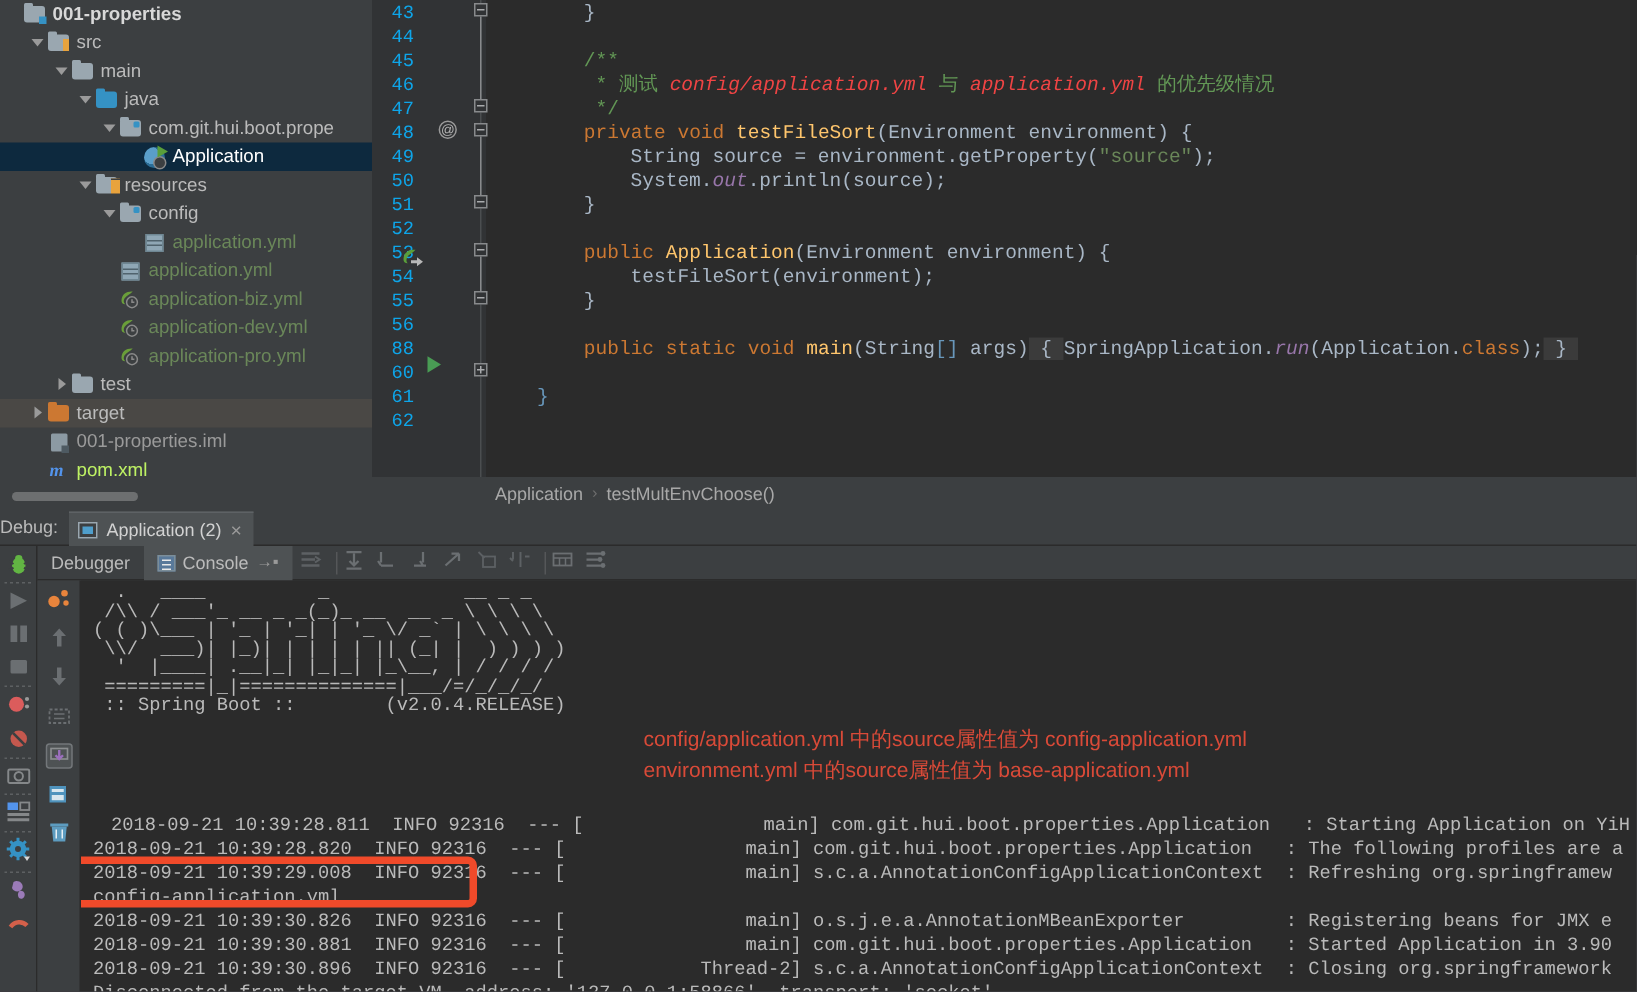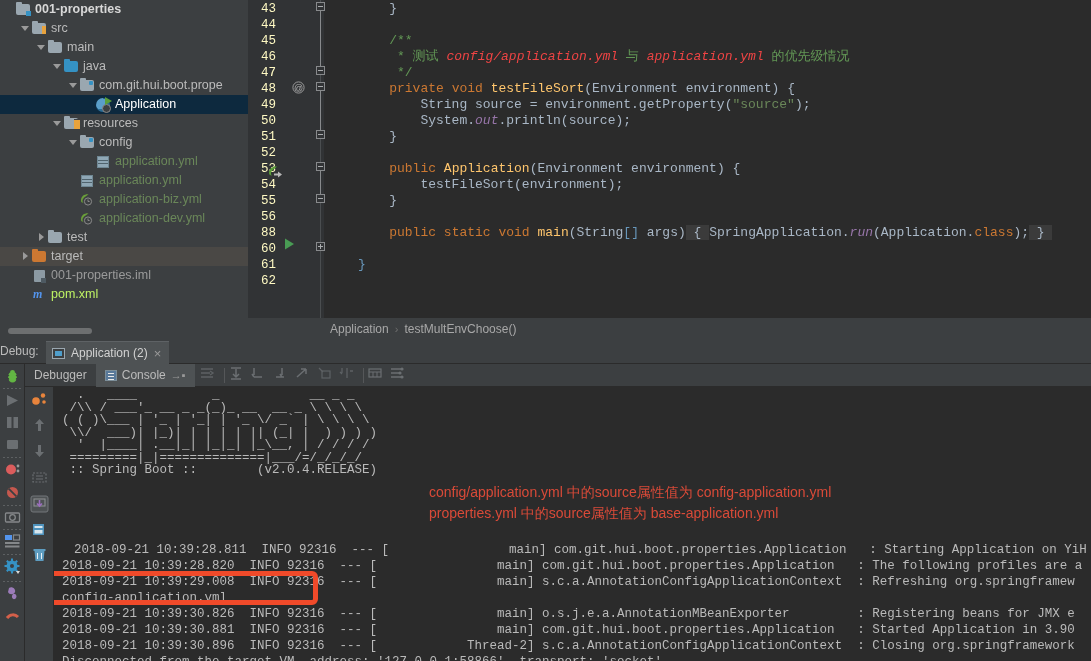--- a/index.html
+++ b/index.html
@@ -84,21 +84,21 @@
   .tree-scroll-track { position:absolute; left:0; bottom:3px; width:248px; height:6px; }
 
   
   #editor-pane {
     position: absolute; left: 248px; top: 0; width: 843px; height: 318px;
     background: #2b2b2b;
   }
   #gutter {
     position: absolute; left: 0; top: 0; width: 76px; height: 318px; background: #313335;
   }
-  .ln { position:absolute; right: 48px; font: 12.5px/16px "Liberation Mono", monospace; color:#fef9c3; text-align:right; }
+  .ln { position:absolute; right: 48px; font: 12.5px/16px "Liberation Mono", monospace; color:#0ea5e9; text-align:right; }
   .gut-ico { position: absolute; }
   .fold-line { position:absolute; left:72px; top:0; width:1px; height:318px; background:#4b4e50; }
   .fold-box { position:absolute; left:68px; width:9px; height:9px; border:1px solid #888a8c; background:#313335; }
   .fold-box::after{ content:""; position:absolute; left:1px; top:3px; width:5px; height:1px; background:#a9abad;}
   .fold-box.plus::before{ content:""; position:absolute; left:3px; top:1px; width:1px; height:5px; background:#a9abad;}
   .fold-tail { position:absolute; left:72px; width:1px; background:#888a8c; }
 
   #code {
     position: absolute; left: 76px; top: 0; right: 0; height: 318px;
     font: 13px/16px "Liberation Mono", monospace; color: #a9b7c6;
@@ -289,20 +289,32 @@
           <span style="width: 64px; flex: 0 0 64px;"></span>
           <span class="arrow"></span>
           <span class="ico">
             <span class="ic-spring"><svg width="14" height="13" viewBox="0 0 14 13">
                 <path d="M1 7.5 C1 3 4.5 1 8.5 1.3 C6.5 3.5 4.5 3.8 3 6 C2.3 7.2 2.2 9 3.6 9.8 C1.6 9.8 1 8.8 1 7.5 Z" fill="#6a9e3a"></path>
                 <circle cx="8" cy="8.5" r="3.6" fill="none" stroke="#8a8a8a" stroke-width="1"></circle>
                 <path d="M8 6.5 v2 h1.6" stroke="#8a8a8a" stroke-width="1" fill="none"></path>
               </svg></span>
           </span>
           <span class="lbl green">application-dev.yml</span>
+        </div>
+        <div class="tree-row">
+          <span style="width: 64px; flex: 0 0 64px;"></span>
+          <span class="arrow"></span>
+          <span class="ico">
+            <span class="ic-spring"><svg width="14" height="13" viewBox="0 0 14 13">
+                <path d="M1 7.5 C1 3 4.5 1 8.5 1.3 C6.5 3.5 4.5 3.8 3 6 C2.3 7.2 2.2 9 3.6 9.8 C1.6 9.8 1 8.8 1 7.5 Z" fill="#6a9e3a"></path>
+                <circle cx="8" cy="8.5" r="3.6" fill="none" stroke="#8a8a8a" stroke-width="1"></circle>
+                <path d="M8 6.5 v2 h1.6" stroke="#8a8a8a" stroke-width="1" fill="none"></path>
+              </svg></span>
+          </span>
+          <span class="lbl green">application-pro.yml</span>
         </div>
         <div class="tree-row">
           <span style="width: 32px; flex: 0 0 32px;"></span>
           <span class="arrow right"></span>
           <span class="ico">
             <span class="fld f-grey"></span>
           </span>
           <span class="lbl ">test</span>
         </div>
         <div class="tree-row target-hl">
@@ -604,21 +616,21 @@
           <div class="banner" style="top: 2px;">  .   ____          _            __ _ _</div>
           <div class="banner" style="top: 14.5px;"> /\\ / ___'_ __ _ _(_)_ __  __ _ \ \ \ \</div>
           <div class="banner" style="top: 27px;">( ( )\___ | '_ | '_| | '_ \/ _` | \ \ \ \</div>
           <div class="banner" style="top: 39.5px;"> \\/  ___)| |_)| | | | | || (_| |  ) ) ) )</div>
           <div class="banner" style="top: 52px;">  '  |____| .__|_| |_|_| |_\__, | / / / /</div>
           <div class="banner" style="top: 64.5px;"> =========|_|==============|___/=/_/_/_/</div>
           <div class="banner" style="top: 77px;"> :: Spring Boot ::        (v2.0.4.RELEASE)</div>
         </div>
       <div id="annot-box">
           <div class="annot" style="top: 97px; left: 375px;">config/application.yml 中的source属性值为 config-application.yml</div>
-          <div class="annot" style="top: 118px; left: 375px;">properties.yml 中的source属性值为 base-application.yml</div>
+          <div class="annot" style="top: 118px; left: 375px;">environment.yml 中的source属性值为 base-application.yml</div>
         </div>
       <div id="log-box">
           <div class="cline" style="top: 155px; margin-left: 12px;">2018-09-21 10:39:28.811  INFO 92316  --- [                main] com.git.hui.boot.properties.Application   : Starting Application on YiH</div>
           <div class="cline" style="top: 171px;">2018-09-21 10:39:28.820  INFO 92316  --- [                main] com.git.hui.boot.properties.Application   : The following profiles are a</div>
           <div class="cline" style="top: 187px;">2018-09-21 10:39:29.008  INFO 92316  --- [                main] s.c.a.AnnotationConfigApplicationContext  : Refreshing org.springframew</div>
           <div class="cline" style="top: 203px;">config-application.yml</div>
           <div class="cline" style="top: 219px;">2018-09-21 10:39:30.826  INFO 92316  --- [                main] o.s.j.e.a.AnnotationMBeanExporter         : Registering beans for JMX e</div>
           <div class="cline" style="top: 235px;">2018-09-21 10:39:30.881  INFO 92316  --- [                main] com.git.hui.boot.properties.Application   : Started Application in 3.90</div>
           <div class="cline" style="top: 251px;">2018-09-21 10:39:30.896  INFO 92316  --- [            Thread-2] s.c.a.AnnotationConfigApplicationContext  : Closing org.springframework</div>
           <div class="cline" style="top: 267px;">Disconnected from the target VM, address: '127.0.0.1:58866', transport: 'socket'</div>

